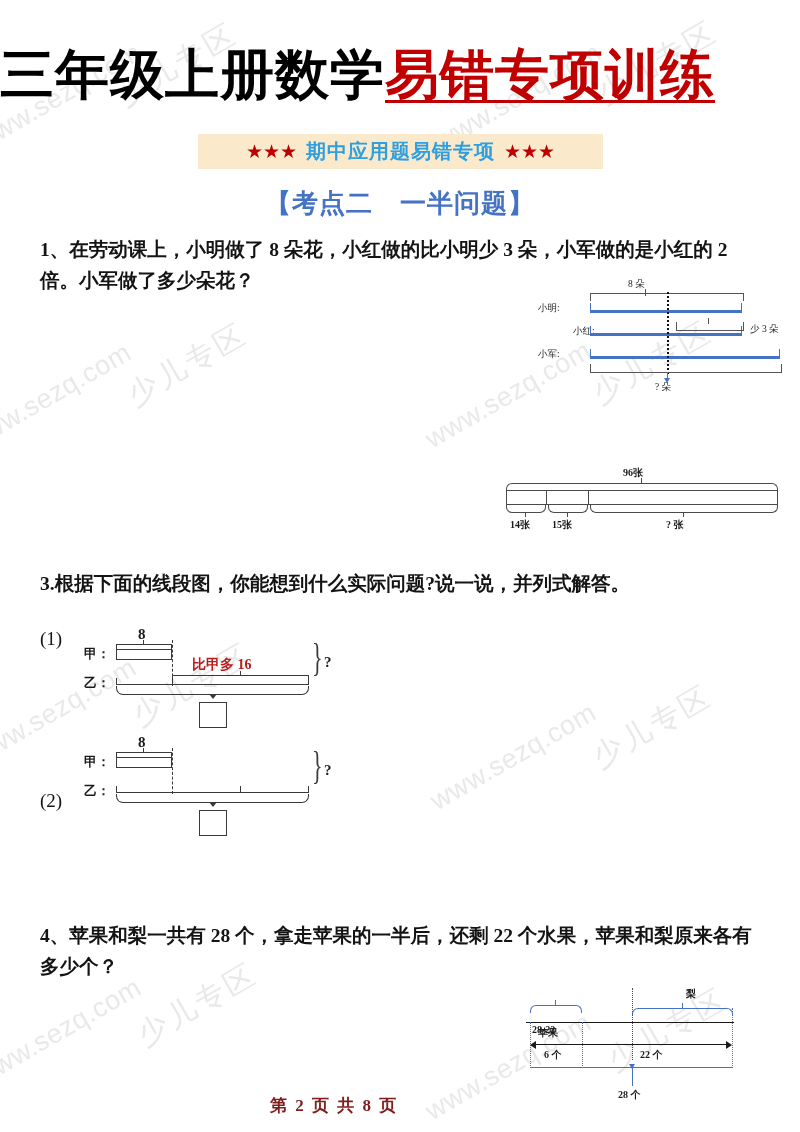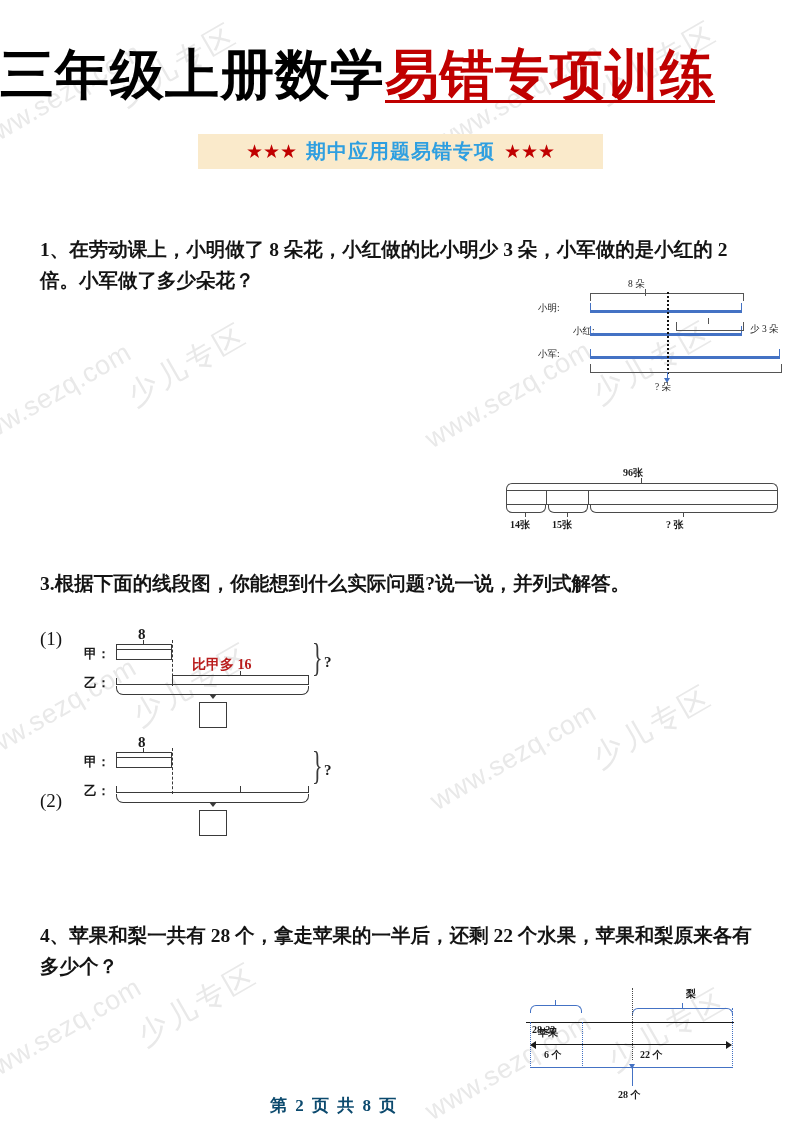--- a/index.html
+++ b/index.html
@@ -131,21 +131,21 @@
   #q3-label-2 { left: 40px; top: 790px; }
 
   
   .footer {
     position: absolute;
     left: 0; top: 1094px;
     width: 668px;
     text-align: center;
     font-size: 17px;
     font-weight: bold;
-    color: #0c4a6e;
+    color: #7f1d1d;
     letter-spacing: 2px;
   }
 
   
   #diagram-q1 {
     position: absolute;
     left: 528px; top: 278px;
     width: 260px; height: 112px;
   }
   .d1-name {
@@ -402,20 +402,21 @@
   <div class="title-row">
     <span class="title-black">三年级上册数学</span><span class="title-red">易错专项训练</span>
   </div>
 
   <div class="banner">
     <span class="stars">★★★</span>
     <span class="banner-text">期中应用题易错专项</span>
     <span class="stars">★★★</span>
   </div>
 
+  <div class="section-heading">【考点二　一半问题】</div>
 
   <div class="q" id="q1-text">1、在劳动课上，小明做了 8 朵花，小红做的比小明少 3 朵，小军做的是小红的 2 倍。小军做了多少朵花？</div>
 
   <div id="diagram-q1">
 
     <span class="d1-lab" style="left:100px; top:0px;">8 朵</span>
 
     <div class="d1-topbrace" style="left:62px; top:15px; width:152px;"></div>
     <div class="d1-stub" style="left:117px; top:11px; height:7px;"></div>
 

